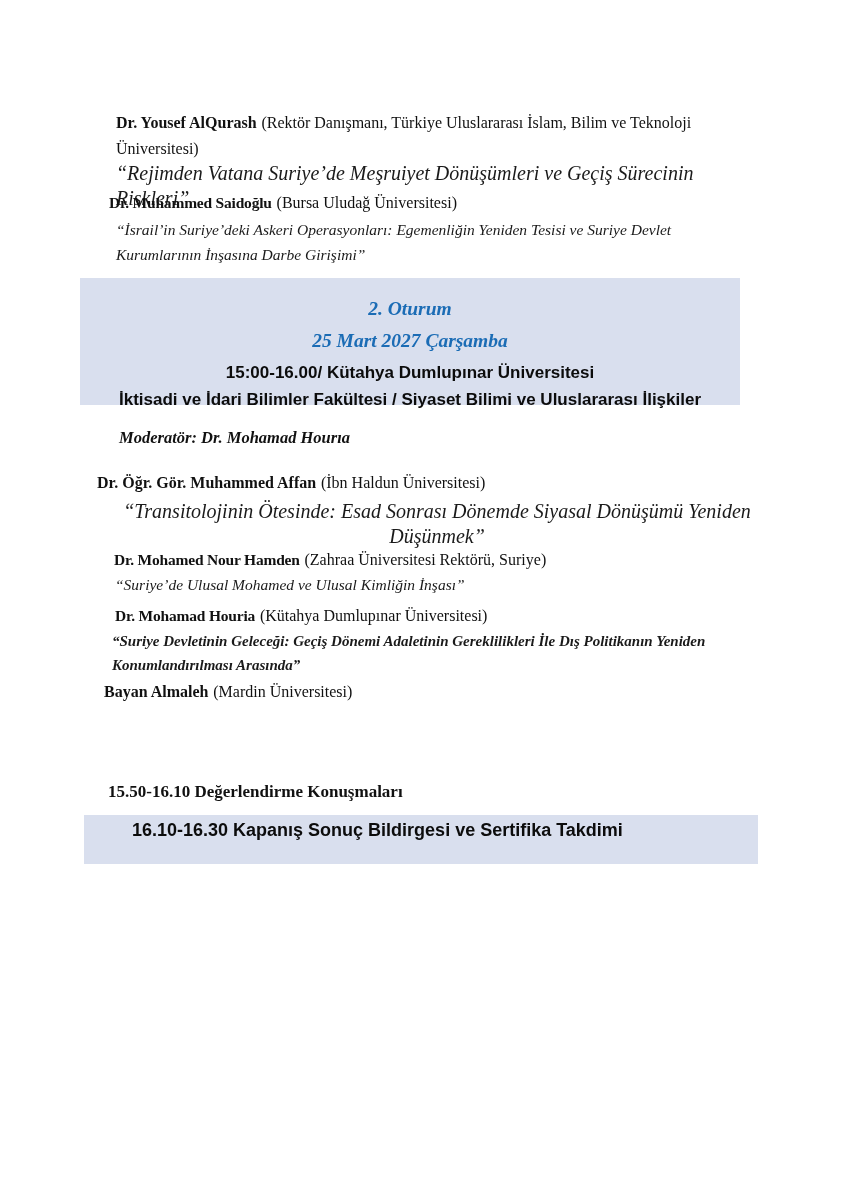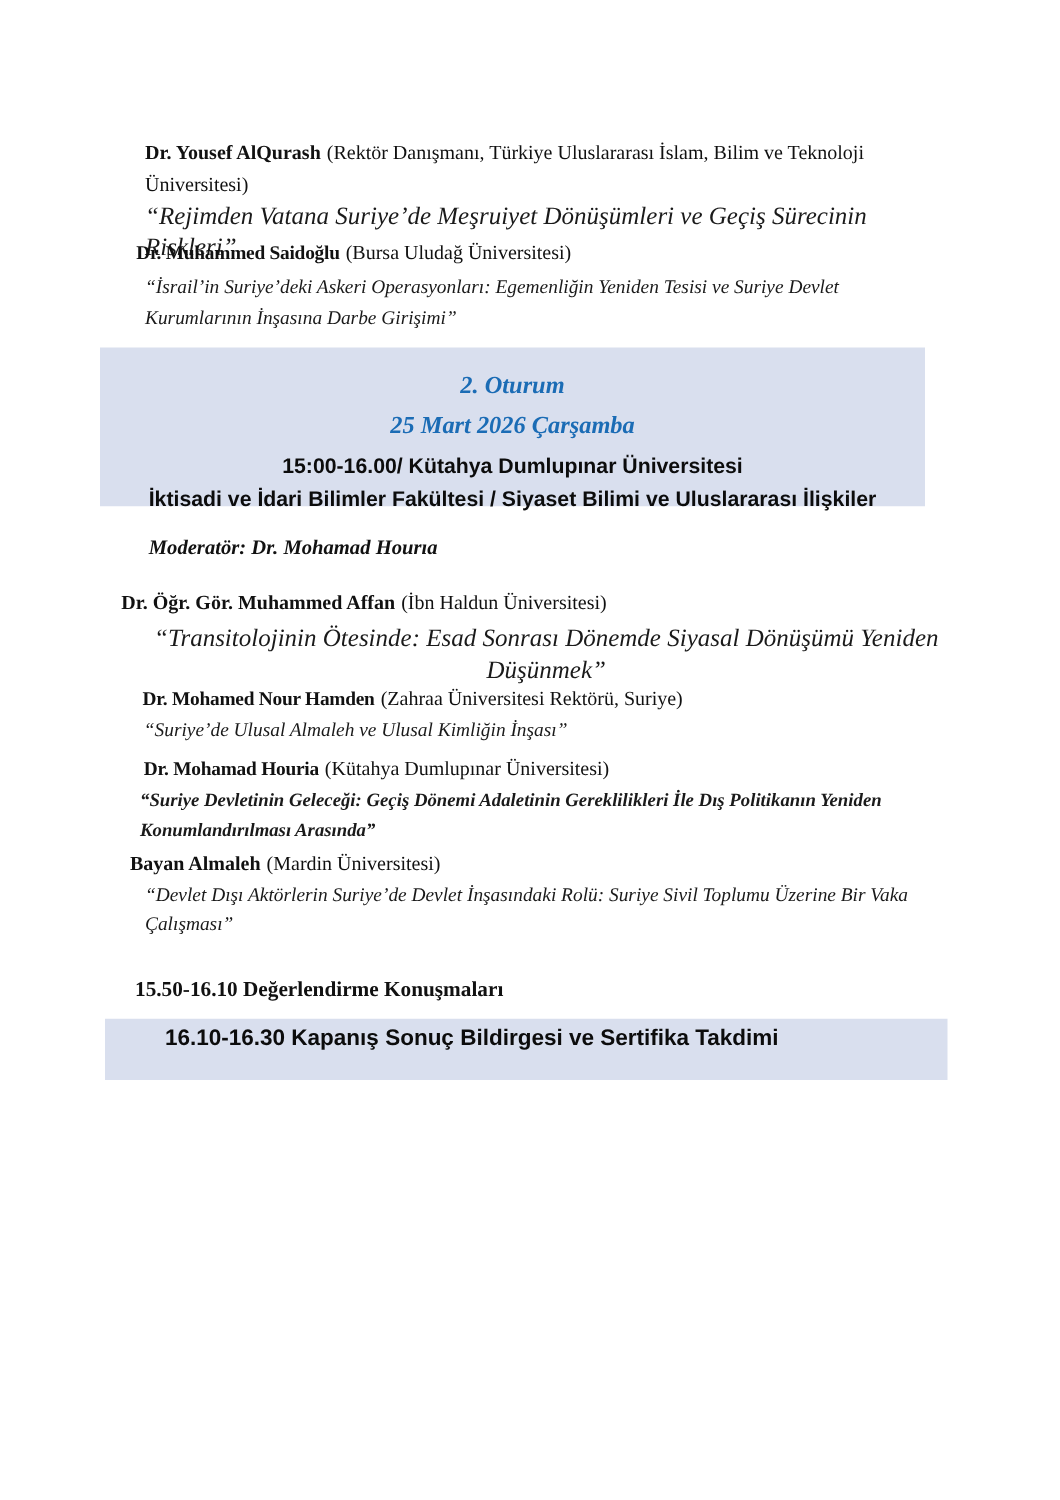--- a/index.html
+++ b/index.html
@@ -90,38 +90,37 @@
 <div class="page">
 
   <p class="abs speaker" id="sp1"><span class="name">Dr. Yousef AlQurash</span><span class="aff">(Rektör Danışmanı, Türkiye Uluslararası İslam, Bilim ve Teknoloji Üniversitesi)</span></p>
   <p class="abs talk" id="q1">“Rejimden Vatana Suriye’de Meşruiyet Dönüşümleri ve Geçiş Sürecinin Riskleri”</p>
 
   <p class="abs speaker condensed" id="sp2"><span class="name">Dr. Muhammed Saidoğlu</span><span class="aff">(Bursa Uludağ Üniversitesi)</span></p>
   <p class="abs talk" id="q2">“İsrail’in Suriye’deki Askeri Operasyonları: Egemenliğin Yeniden Tesisi ve Suriye Devlet Kurumlarının İnşasına Darbe Girişimi”</p>
 
   <div class="abs session-box">
     <div class="sess-line1">2. Oturum</div>
-    <div class="sess-line2">25 Mart 2026 Çarşamba</div>
+    <div class="sess-line2">25 Mart 2027 Çarşamba</div>
     <div class="sess-line3">15:00-16.00/ Kütahya Dumlupınar Üniversitesi</div>
     <div class="sess-line4">İktisadi ve İdari Bilimler Fakültesi / Siyaset Bilimi ve Uluslararası İlişkiler</div>
   </div>
 
   <p class="abs moderator" id="moderator">Moderatör: Dr. Mohamad Hourıa</p>
 
   <p class="abs speaker" id="affan"><span class="name">Dr. Öğr. Gör. Muhammed Affan</span><span class="aff">(İbn Haldun Üniversitesi)</span></p>
   <p class="abs talk" id="affan-q">“Transitolojinin Ötesinde: Esad Sonrası Dönemde Siyasal Dönüşümü Yeniden Düşünmek”</p>
 
   <p class="abs speaker condensed" id="hamden"><span class="name">Dr. Mohamed Nour Hamden</span><span class="aff">(Zahraa Üniversitesi Rektörü, Suriye)</span></p>
-  <p class="abs talk" id="hamden-q">“Suriye’de Ulusal Almaleh ve Ulusal Kimliğin İnşası”</p>
+  <p class="abs talk" id="hamden-q">“Suriye’de Ulusal Mohamed ve Ulusal Kimliğin İnşası”</p>
 
   <p class="abs speaker condensed" id="houria"><span class="name">Dr. Mohamad Houria</span><span class="aff">(Kütahya Dumlupınar Üniversitesi)</span></p>
   <p class="abs talk" id="houria-q">“Suriye Devletinin Geleceği: Geçiş Dönemi Adaletinin Gereklilikleri İle Dış Politikanın Yeniden Konumlandırılması Arasında”</p>
 
   <p class="abs speaker" id="bayan"><span class="name">Bayan Almaleh</span><span class="aff">(Mardin Üniversitesi)</span></p>
-  <p class="abs talk" id="bayan-q">“Devlet Dışı Aktörlerin Suriye’de Devlet İnşasındaki Rolü: Suriye Sivil Toplumu Üzerine Bir Vaka Çalışması”</p>
 
   <p class="abs eval-line" id="closing1">15.50-16.10 Değerlendirme Konuşmaları</p>
 
   <div class="abs closing-bar">
     <div class="bar-text">16.10-16.30 Kapanış Sonuç Bildirgesi ve Sertifika Takdimi</div>
   </div>
 
 </div>
 
 </body></html>

